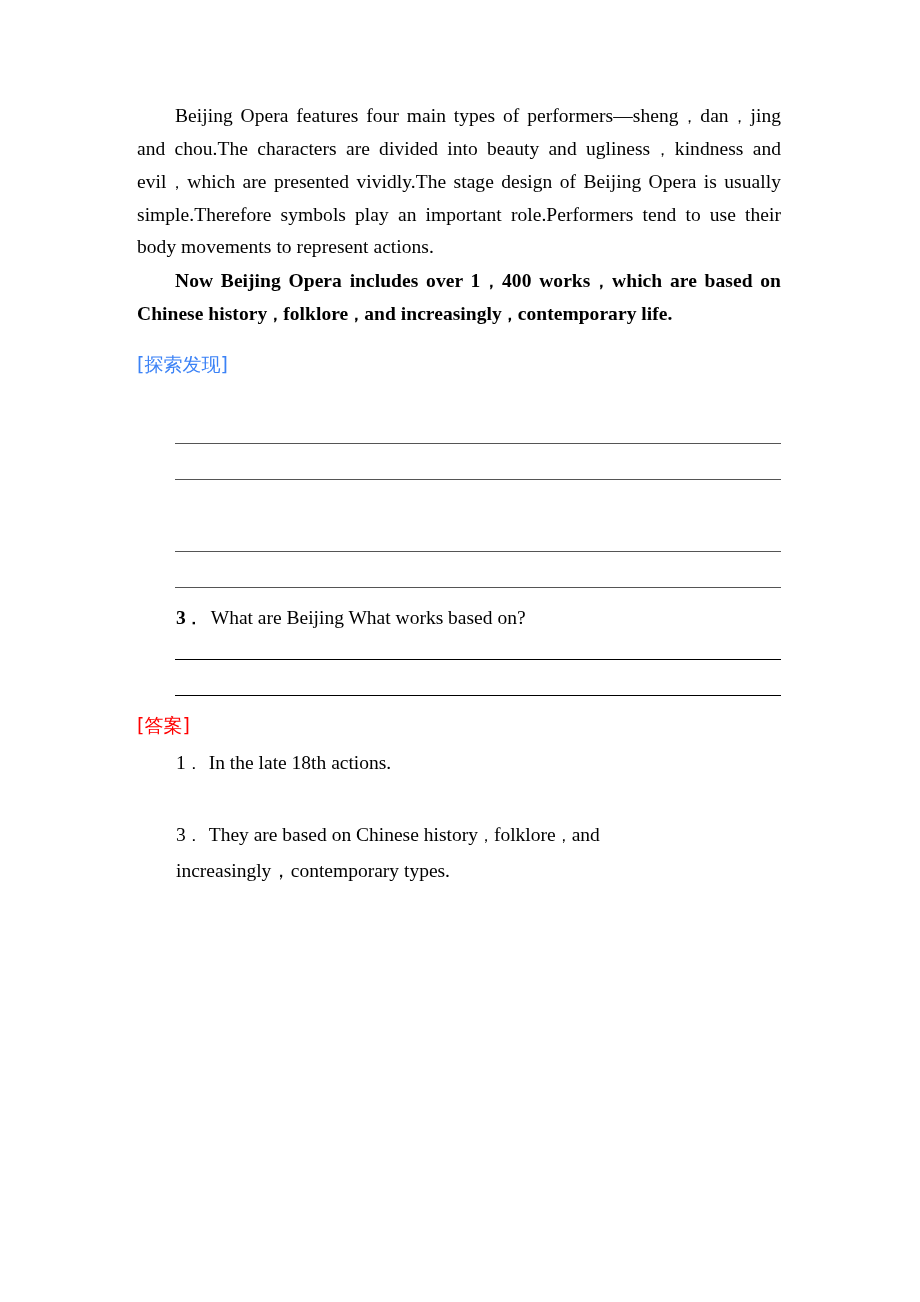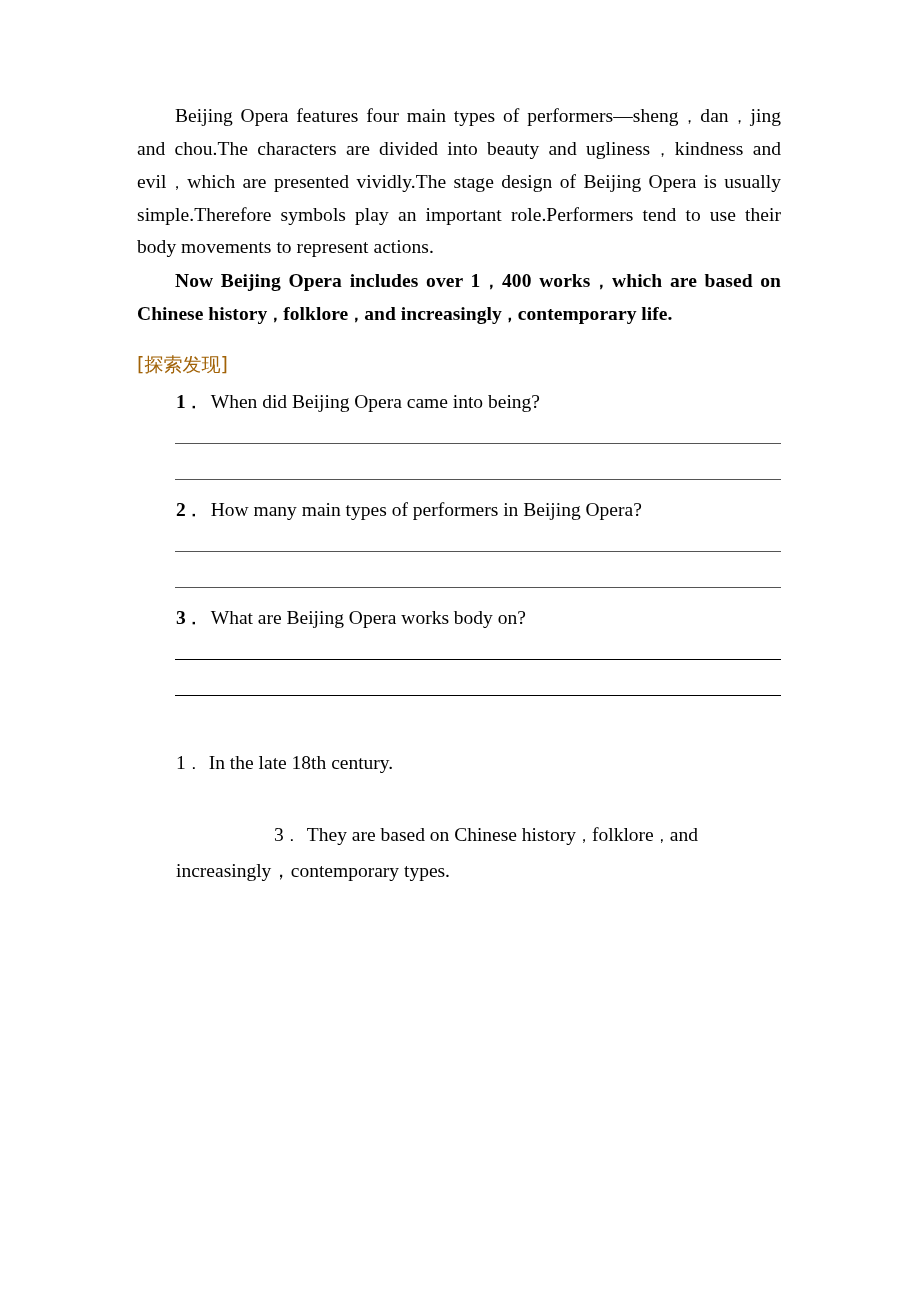--- a/index.html
+++ b/index.html
@@ -59,21 +59,21 @@
   }
 
   
   .section-head {
     position: absolute;
     left: 137px;
     width: 644px;
     font-size: 19px;
     line-height: 26px;
     font-family: "DejaVu Sans", "Liberation Sans", sans-serif;
-    color: #a16207;
+    color: #3b82f6;
     white-space: nowrap;
   }
   .section-head.explore { top: 351px; }
   .section-head.answer  { top: 712px; color: #FF0000; }
 
   
   .qitem {
     position: absolute;
     left: 176px;
     width: 610px;
@@ -118,57 +118,52 @@
     width: 620px;
     font-size: 19.5px;
     line-height: 28px;
     white-space: nowrap;
   }
   .anum { font-weight: normal; }
   .atext { margin-left: 7px; }
 
   .a1 { top: 749px; }
   .a2 { top: 785px; }
-  .a3 { top: 821px; text-align: center; }
+  .a3 { top: 821px; }
   .a3b { top: 857px; }
   .a3b .atext { margin-left: 0; }
 </style>
 </head>
 <body>
 
 <div class="page">
 
   <div class="body-block">
     <p class="para">Beijing Opera features four main types of performers—sheng<span class="fw">，</span>dan<span class="fw">，</span>jing and chou.The characters are divided into beauty and ugliness<span class="fw">，</span>kindness and evil<span class="fw">，</span>which are presented vividly.The stage design of Beijing Opera is usually simple.Therefore symbols play an important role.Performers tend to use their body movements to represent actions.</p>
     <p class="para last-line-left">Now Beijing Opera includes over 1<span class="fw">，</span>400 works<span class="fw">，</span>which are based on Chinese history<span class="fw">，</span>folklore<span class="fw">，</span>and increasingly<span class="fw">，</span>contemporary life.</p>
   </div>
 
   <div class="section-head explore">[探索发现]</div>
 
-  <div class="qitem q1">
-    <span class="qnum">1<span class="fw">．</span></span><span class="qtext">When did Beijing Opera came into being?</span>
-  </div>
   <div class="rule gray r1"></div>
   <div class="rule gray r2"></div>
 
-  <div class="qitem q2">
-    <span class="qnum">2<span class="fw">．</span></span><span class="qtext">How many main types of performers in Beijing Opera?</span>
-  </div>
   <div class="rule gray r3"></div>
   <div class="rule gray r4"></div>
 
   <div class="qitem q3">
-    <span class="qnum">3<span class="fw">．</span></span><span class="qtext">What are Beijing Opera works body on?</span>
+    <span class="qnum">3<span class="fw">．</span></span><span class="qtext">What are Beijing What works based on?</span>
   </div>
   <div class="rule dark r5"></div>
   <div class="rule dark r6"></div>
 
+  <div class="section-head answer">[答案]</div>
 
   <div class="aitem a1">
-    <span class="anum">1<span class="fw">．</span></span><span class="atext">In the late 18th century.</span>
+    <span class="anum">1<span class="fw">．</span></span><span class="atext">In the late 18th actions.</span>
   </div>
   <div class="aitem a3">
     <span class="anum">3<span class="fw">．</span></span><span class="atext">They are based on Chinese history<span class="fw">，</span>folklore<span class="fw">，</span>and</span>
   </div>
   <div class="aitem a3b">
     <span class="atext">increasingly，contemporary types.</span>
   </div>
 
 </div>
 

